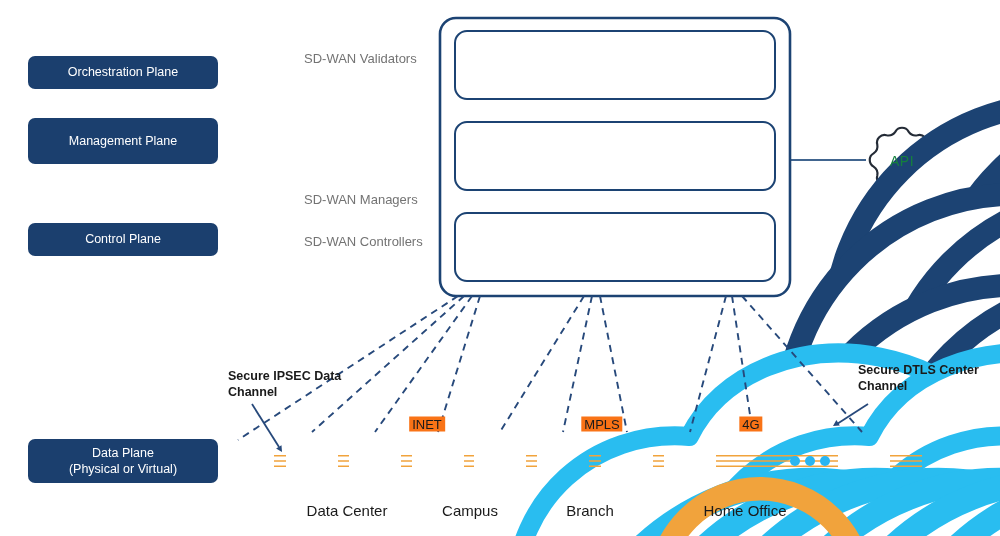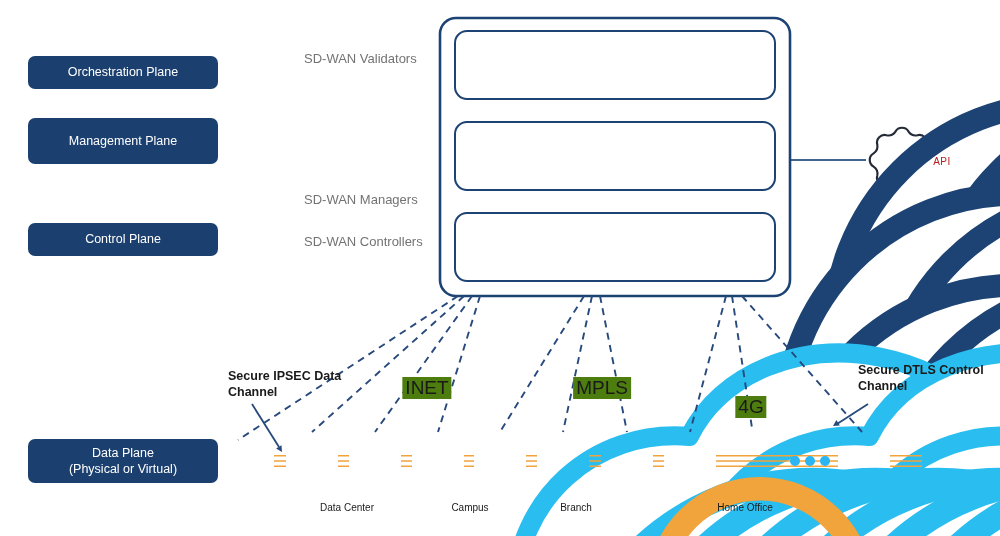--- a/index.html
+++ b/index.html
@@ -3,25 +3,25 @@
 <meta charset="utf-8">
 <style>
   html,body{margin:0;padding:0;background:#fff;}
   .stage{position:relative;width:1000px;height:536px;background:#fff;overflow:hidden;
          font-family:"Liberation Sans", sans-serif;color:#1a1a1a;}
   .stage svg.layer{position:absolute;left:0;top:0;}
   .pill{position:absolute;left:28px;width:190px;background:#1b3f6e;border-radius:7px;
         color:#fff;display:flex;flex-direction:column;align-items:center;justify-content:center;
         font-size:12.5px;line-height:1.3;text-align:center;}
   .rowlabel{position:absolute;left:304px;font-size:13px;color:#737373;white-space:nowrap;}
-  .cloudlabel{position:absolute;transform:translate(-50%,-50%);font-size:19px;color:#1a1a1a;
-              background:#4d7c0f;padding:0 3px;}
-  .sitelabel{position:absolute;transform:translateX(-50%);top:502px;font-size:10px;color:#1a1a1a;white-space:nowrap;}
+  .cloudlabel{position:absolute;transform:translate(-50%,-50%);font-size:13px;color:#1a1a1a;
+              background:#f97316;padding:0 3px;margin-top:36px;}
+  .sitelabel{position:absolute;transform:translateX(-50%);top:502px;font-size:15px;color:#1a1a1a;white-space:nowrap;}
   .annot{position:absolute;font-size:12.5px;line-height:1.25;color:#1a1a1a;font-weight:bold;}
-  .apilabel{position:absolute;transform:translate(-50%,-50%);font-size:10px;color:#b91c1c;letter-spacing:0.5px;margin-left:40px;}
+  .apilabel{position:absolute;transform:translate(-50%,-50%);font-size:14px;color:#15803d;letter-spacing:0.5px;}
 </style>
 </head>
 <body>
 
 <div class="stage">
 
   <svg class="layer" width="1000" height="536" viewBox="0 0 1000 536">
     <defs>
       <symbol id="validator" viewBox="-28 -28 56 56" overflow="visible">
         <circle cx="0" cy="0" r="24" fill="#fff" stroke="#1c4373" stroke-width="2.4"></circle>
@@ -180,23 +180,23 @@
   </div>
 
   <div class="rowlabel" style="top:51px;">SD-WAN Validators</div>
   <div class="rowlabel" style="top:144px;margin-top:48px;">SD-WAN Managers</div>
   <div class="rowlabel" style="top:234px;">SD-WAN Controllers</div>
 
   <div class="apilabel" style="left:902px;top:161px;">API</div>
 
   <div class="cloudlabel" style="left:427px;top:388px;">INET</div>
   <div class="cloudlabel" style="left:602px;top:388px;text-align:center;">MPLS</div>
-  <div class="cloudlabel" style="left:751px;top:407px;">4G</div>
+  <div class="cloudlabel" style="left:751px;top:388px;">4G</div>
 
   <div class="sitelabel" style="left:347px;">Data Center</div>
   <div class="sitelabel" style="left:470px;">Campus</div>
-  <div class="sitelabel" style="left:576px;">Branch</div>
+  <div class="sitelabel" style="left:590px;">Branch</div>
   <div class="sitelabel" style="left:745px;">Home Office</div>
 
   <div class="annot" style="left:228px;top:369px;width:118px;">Secure IPSEC Data Channel</div>
-  <div class="annot" style="left:858px;top:363px;width:126px;">Secure DTLS Control Channel</div>
+  <div class="annot" style="left:858px;top:363px;width:126px;">Secure DTLS Center Channel</div>
 
 </div>
 
 </body></html>

